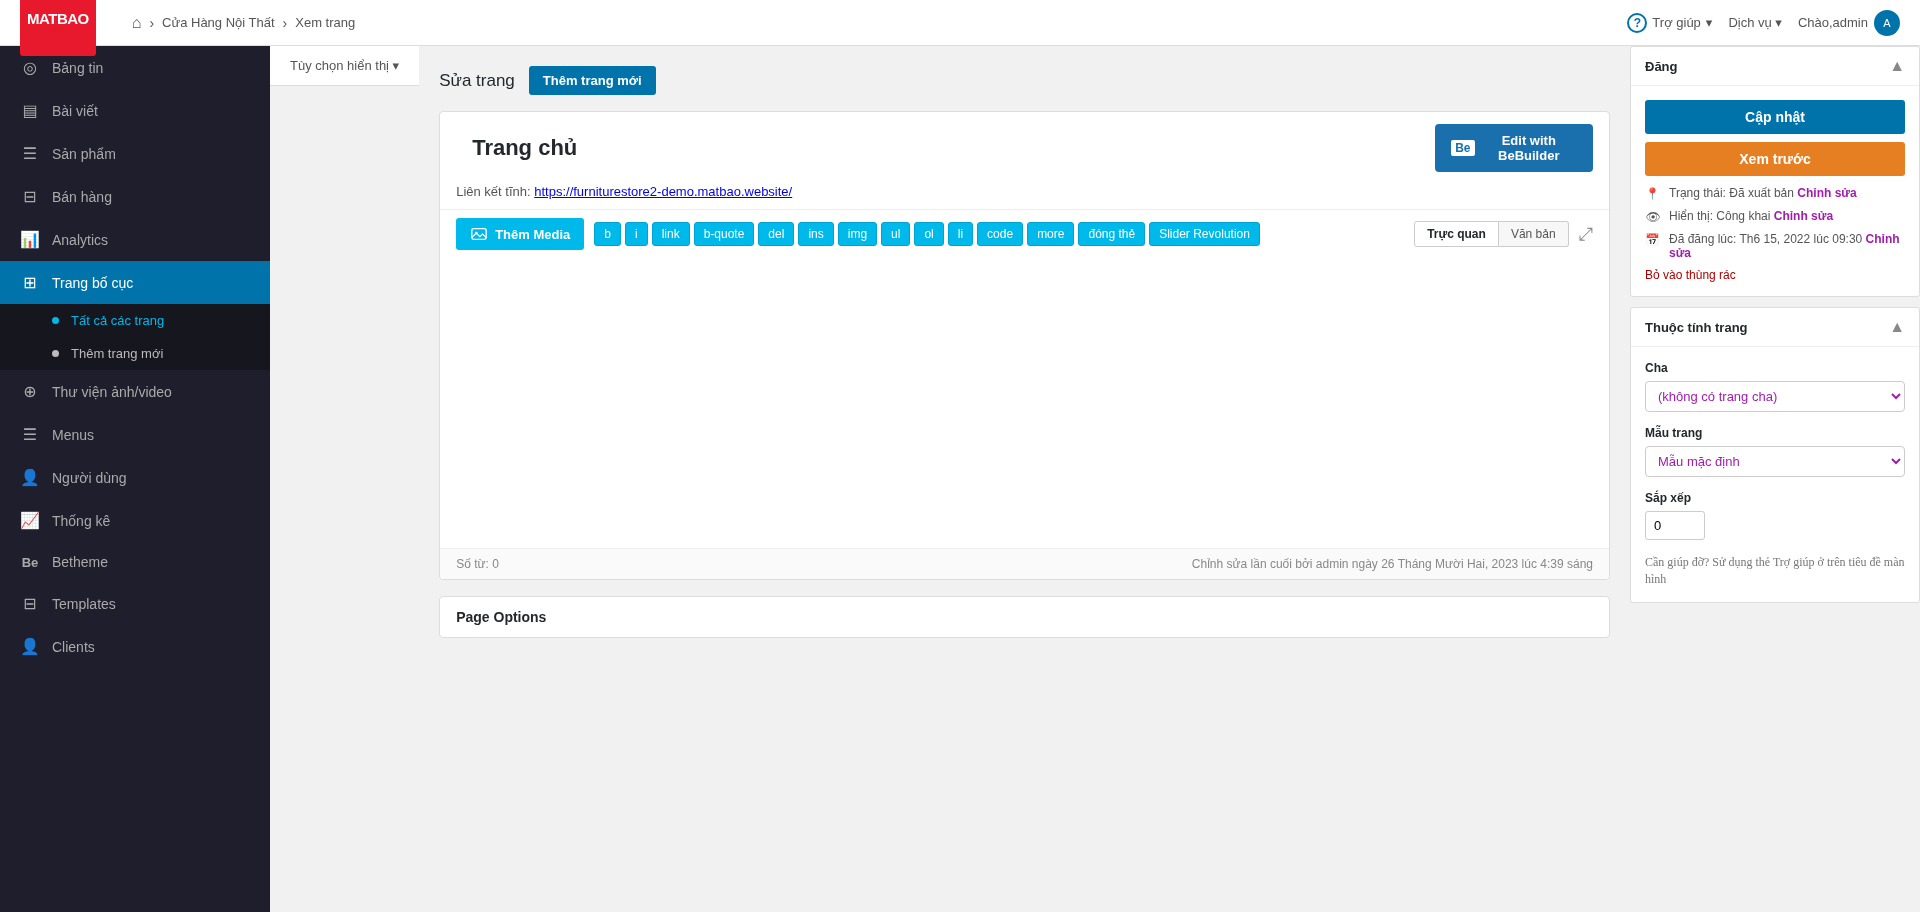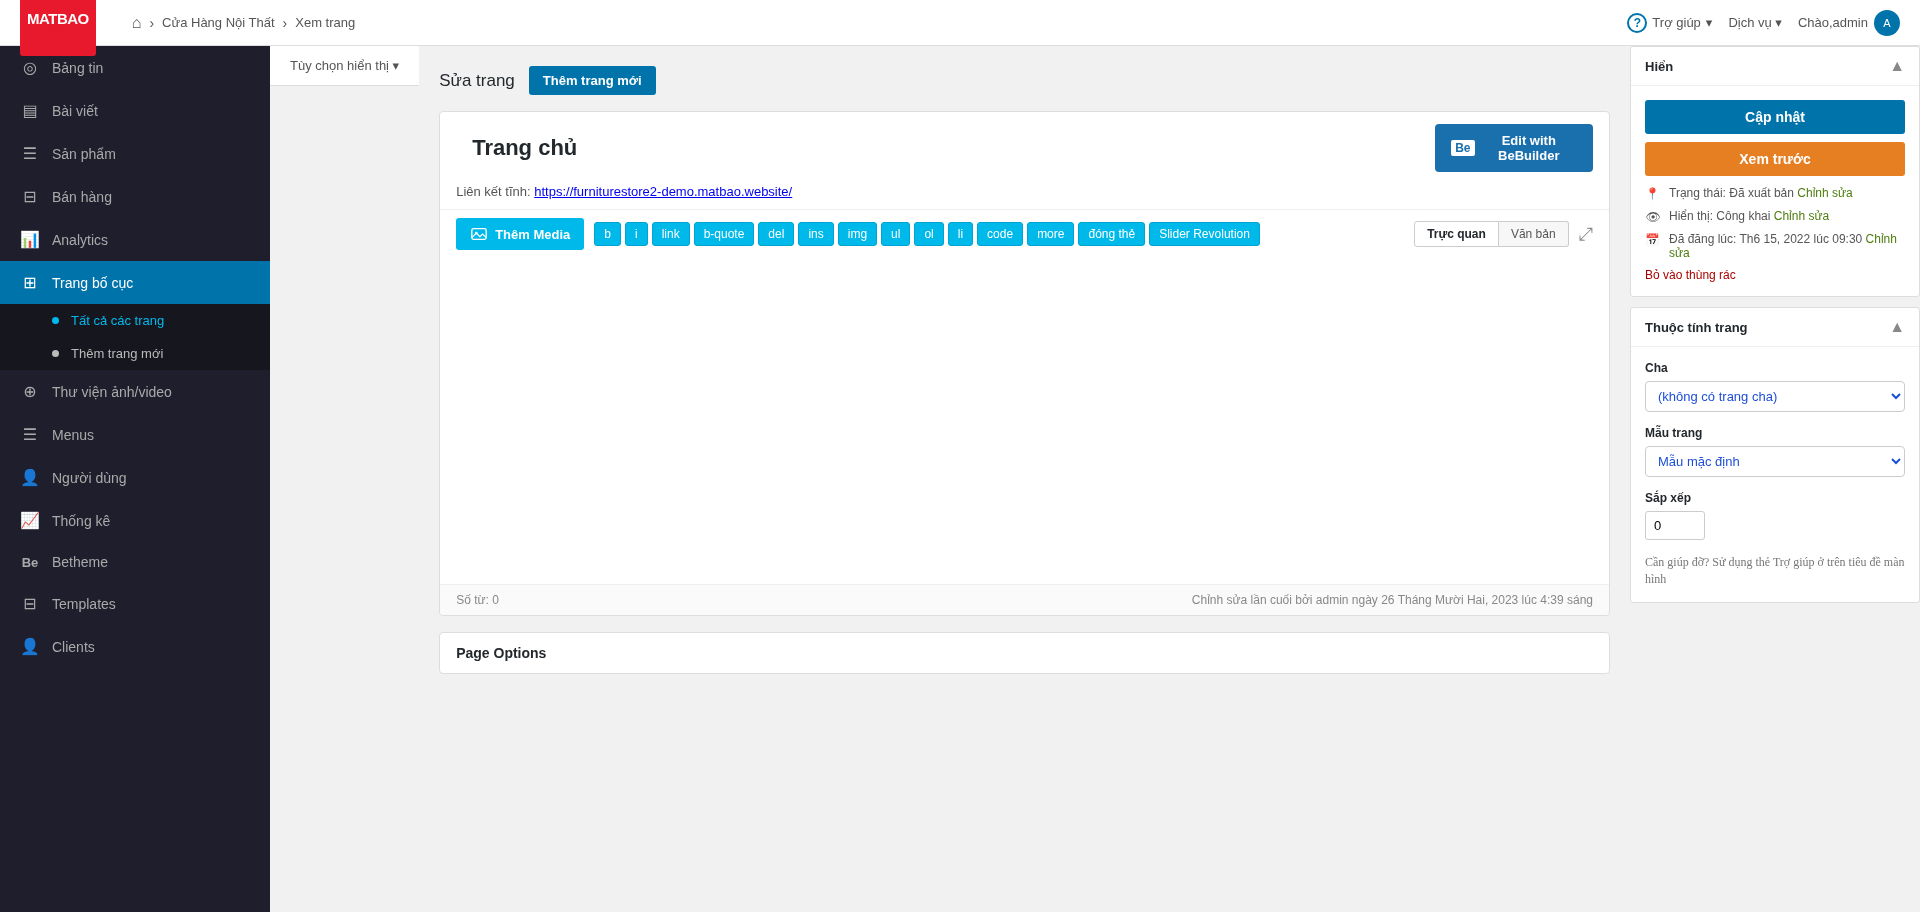--- a/index.html
+++ b/index.html
@@ -49,40 +49,40 @@
     .bebuilder-btn { background: #1a6fad; color: #fff; border: none; padding: 9px 16px; border-radius: 4px; font-size: 13px; cursor: pointer; font-weight: 600; display: flex; align-items: center; gap: 6px; }
     .bebuilder-btn .be-label { background: #fff; color: #1a6fad; font-weight: 900; font-size: 12px; padding: 1px 4px; border-radius: 2px; }
     .toolbar-row { padding: 8px 16px; border-top: 1px solid #eee; border-bottom: 1px solid #eee; display: flex; align-items: center; gap: 6px; flex-wrap: wrap; }
     .toolbar-tab-btns { margin-left: auto; display: flex; gap: 0; }
     .tab-btn { padding: 5px 12px; border: 1px solid #ccc; background: #f7f7f7; font-size: 12px; cursor: pointer; color: #555; }
     .tab-btn:first-child { border-radius: 3px 0 0 3px; }
     .tab-btn:last-child { border-radius: 0 3px 3px 0; border-left: none; }
     .tab-btn.active { background: #fff; font-weight: 600; color: #23282d; }
     .toolbar-btn { background: #00b9eb; color: #fff; border: 1px solid #00a3d1; padding: 4px 9px; border-radius: 3px; font-size: 12px; cursor: pointer; font-weight: 500; }
     .editor-area { min-height: 290px; padding: 16px; background: #fff; }
-    .editor-footer { padding: 8px 16px; border-top: 1px solid #eee; display: flex; justify-content: space-between; font-size: 12px; color: #888; background: #fafafa; border-radius: 0 0 4px 4px; margin-top: 36px; }
+    .editor-footer { padding: 8px 16px; border-top: 1px solid #eee; display: flex; justify-content: space-between; font-size: 12px; color: #888; background: #fafafa; border-radius: 0 0 4px 4px; }
     .add-media-btn { display: flex; align-items: center; gap: 7px; background: #00b9eb; color: #fff; border: none; padding: 7px 14px; border-radius: 3px; font-size: 13px; cursor: pointer; font-weight: 600; }
     .add-media-btn .media-icon { width: 18px; height: 18px; }
     .page-options-bar { background: #fff; border: 1px solid #ddd; border-radius: 4px; padding: 12px 16px; }
     .page-options-title { font-size: 14px; font-weight: 600; color: #23282d; }
 
     
     .right-sidebar { width: 290px; min-width: 290px; background: #f1f1f1; padding: 0; overflow-y: auto; }
     .rs-panel { background: #fff; border: 1px solid #ddd; border-radius: 3px; margin: 0 0 10px 0; }
     .rs-panel-header { padding: 10px 14px; display: flex; justify-content: space-between; align-items: center; border-bottom: 1px solid #eee; font-weight: 600; font-size: 13px; color: #23282d; }
     .rs-panel-header .collapse-icon { color: #888; font-size: 16px; cursor: pointer; }
     .rs-panel-body { padding: 14px; }
     .btn-update { background: #0073aa; color: #fff; width: 100%; padding: 9px; border: none; border-radius: 3px; font-size: 14px; font-weight: 600; cursor: pointer; margin-bottom: 8px; }
     .btn-preview { background: #e67e22; color: #fff; width: 100%; padding: 9px; border: none; border-radius: 3px; font-size: 14px; font-weight: 600; cursor: pointer; }
     .meta-row { display: flex; align-items: flex-start; gap: 8px; margin-bottom: 8px; font-size: 12px; color: #555; }
     .meta-icon { width: 16px; text-align: center; flex-shrink: 0; margin-top: 1px; }
-    .meta-link { color: #4d7c0f; text-decoration: none; }
+    .meta-link { color: #a21caf; text-decoration: none; font-weight: bold; }
     .trash-link { color: #a00; text-decoration: none; font-size: 12px; display: block; margin-top: 6px; }
     .field-label { font-size: 12px; font-weight: 600; color: #23282d; margin-bottom: 6px; display: block; }
-    .select-field { width: 100%; padding: 6px 8px; border: 1px solid #ccc; border-radius: 4px; font-size: 13px; background: #fff; color: #1d4ed8; cursor: pointer; }
+    .select-field { width: 100%; padding: 6px 8px; border: 1px solid #ccc; border-radius: 4px; font-size: 13px; background: #fff; color: #a21caf; cursor: pointer; }
     .text-input { width: 100%; padding: 6px 8px; border: 1px solid #ccc; border-radius: 3px; font-size: 13px; }
     .help-text { font-size: 12px; color: #777; margin-top: 6px; line-height: 1.4; font-family: Liberation Serif, serif; }
     .field-group { margin-bottom: 14px; }
   </style>
 </head>
 <body>
 
 <div class="topbar">
   <div class="logo">
     <div class="logo-box">
@@ -247,21 +247,21 @@
       <div class="page-options-bar">
         <span class="page-options-title">Page Options</span>
       </div>
     </div>
   </div>
 
   <div class="right-sidebar">
 
     <div class="rs-panel">
       <div class="rs-panel-header">
-        <span>Hiển</span>
+        <span>Đăng</span>
         <span class="collapse-icon">▲</span>
       </div>
       <div class="rs-panel-body">
         <button class="btn-update">Cập nhật</button>
         <button class="btn-preview">Xem trước</button>
         <div style="margin-top: 10px;">
           <div class="meta-row">
             <span class="meta-icon">📍</span>
             <span><span>Trạng thái: Đã xuất bản</span> <a href="#" class="meta-link">Chỉnh sửa</a></span>
           </div>

